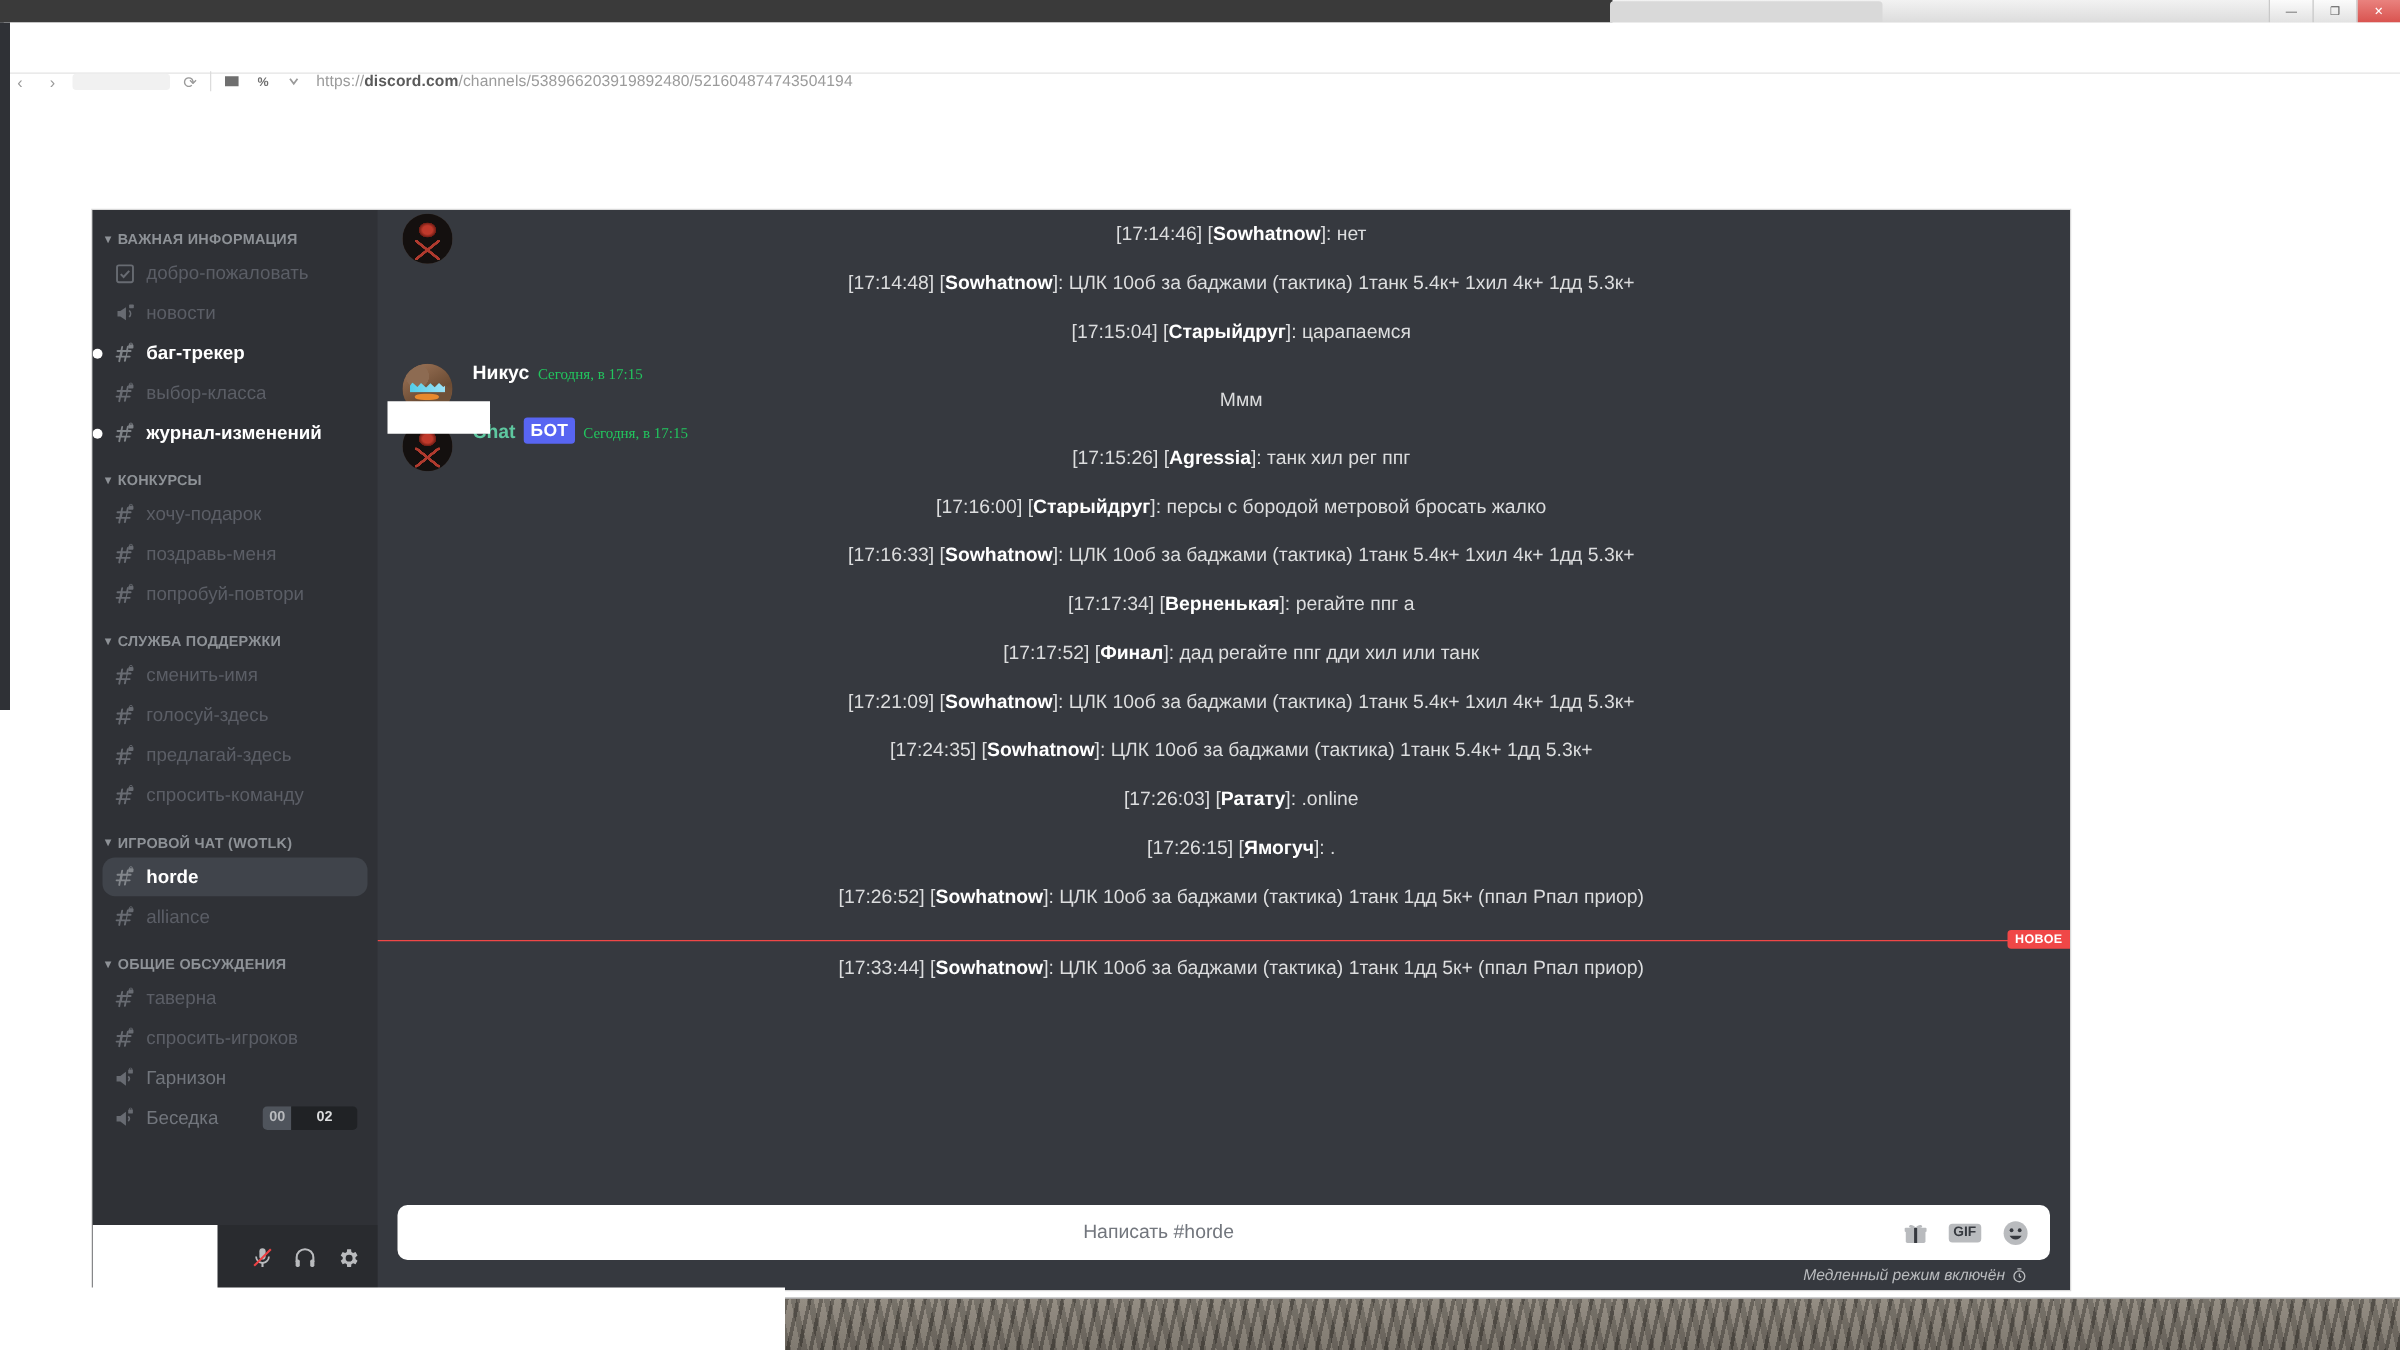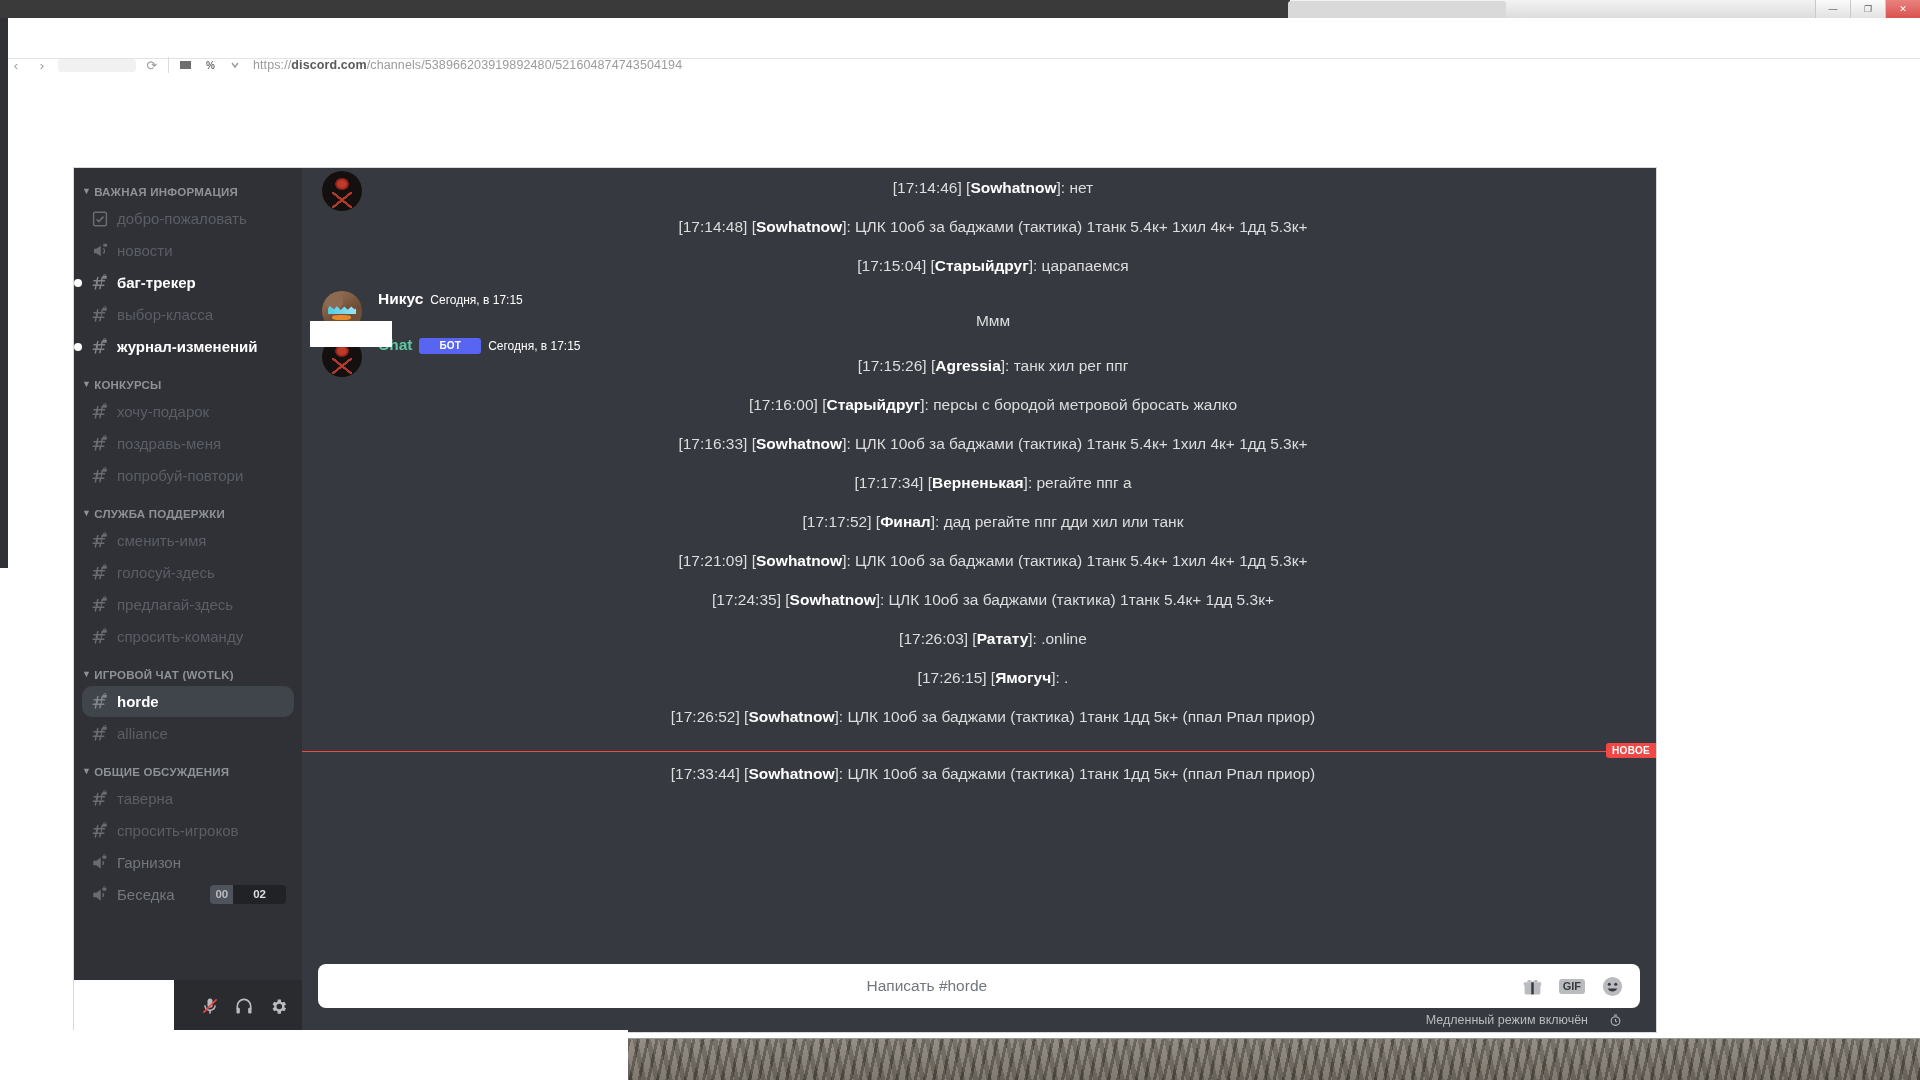--- a/index.html
+++ b/index.html
@@ -181,25 +181,25 @@
     content: ""; position: absolute; left: 26%; top: 52%; width: 48%; height: 40%;
     background:
       linear-gradient(to bottom right, transparent 45%, #b03a2e 46%, #b03a2e 54%, transparent 55%),
       linear-gradient(to bottom left, transparent 45%, #b03a2e 46%, #b03a2e 54%, transparent 55%);
   }
   .msg-body { flex: 1 1 auto; min-width: 0; }
   .msg-head { display: flex; align-items: baseline; gap: 7px; line-height: 1.35; }
   .author { font-size: 15.5px; font-weight: 600; color: #ffffff; }
   .author.bot-name { color: #5ec8a0; }
   .bot-tag {
-    background: #5865f2; color: #ffffff; font-size: 10px; font-weight: 700;
-    padding: 1px 20px; border-radius: 3px; letter-spacing: .2px;
+    background: #5865f2; color: #ffffff; font-size: 14px; font-weight: 700;
+    padding: 1px 5px; border-radius: 3px; letter-spacing: .2px;
     transform: translateY(-1px);
   }
-  .ts { font-size: 12px; color: #ffffff; }
+  .ts { font-size: 12px; color: #22c55e; font-family: Liberation Serif, serif; }
   .mtext { font-size: 15.5px; color: #dcddde; line-height: 1.4; }
   .mline {
     font-size: 15.5px; color: #dcddde; line-height: 1.35;
     padding: 9px 0 9px 0; white-space: nowrap;
   }
   .mline .nick { font-weight: 700; color: #ffffff; }
   .msg-redact {
     position: absolute; left: 8px; top: -12px; width: 82px; height: 26px;
     background: #ffffff; z-index: 5;
   }
@@ -221,21 +221,21 @@
   }
   .composer .ph { flex: 1 1 auto; font-size: 15.5px; color: #72767d; }
   .comp-icons { display: flex; align-items: center; gap: 16px; }
   .comp-ic { color: #b9bbbe; cursor: pointer; display: flex; align-items: center; }
   .gif-ic {
     background: #b9bbbe; color: #36393f; font-size: 11px; font-weight: 700;
     border-radius: 3px; padding: 2px 4px; line-height: 1;
   }
   .slowmode {
     height: 24px; display: flex; align-items: center; justify-content: flex-end;
-    gap: 21px; padding-right: 18px; font-size: 12.5px; color: #b9bbbe;
+    gap: 5px; padding-right: 18px; font-size: 12.5px; color: #b9bbbe; font-style: italic;
   }
 
   
   .bottom-photo {
     position: absolute; left: 628px; top: 1038px; width: 1292px; height: 42px;
     background:
       repeating-linear-gradient(102deg, rgba(0,0,0,.25) 0 3px, rgba(255,255,255,.05) 3px 9px),
       repeating-linear-gradient(78deg, rgba(0,0,0,.18) 0 5px, rgba(255,255,255,.04) 5px 13px),
       linear-gradient(180deg,#8a8378,#736c62);
     filter: blur(0.4px);

